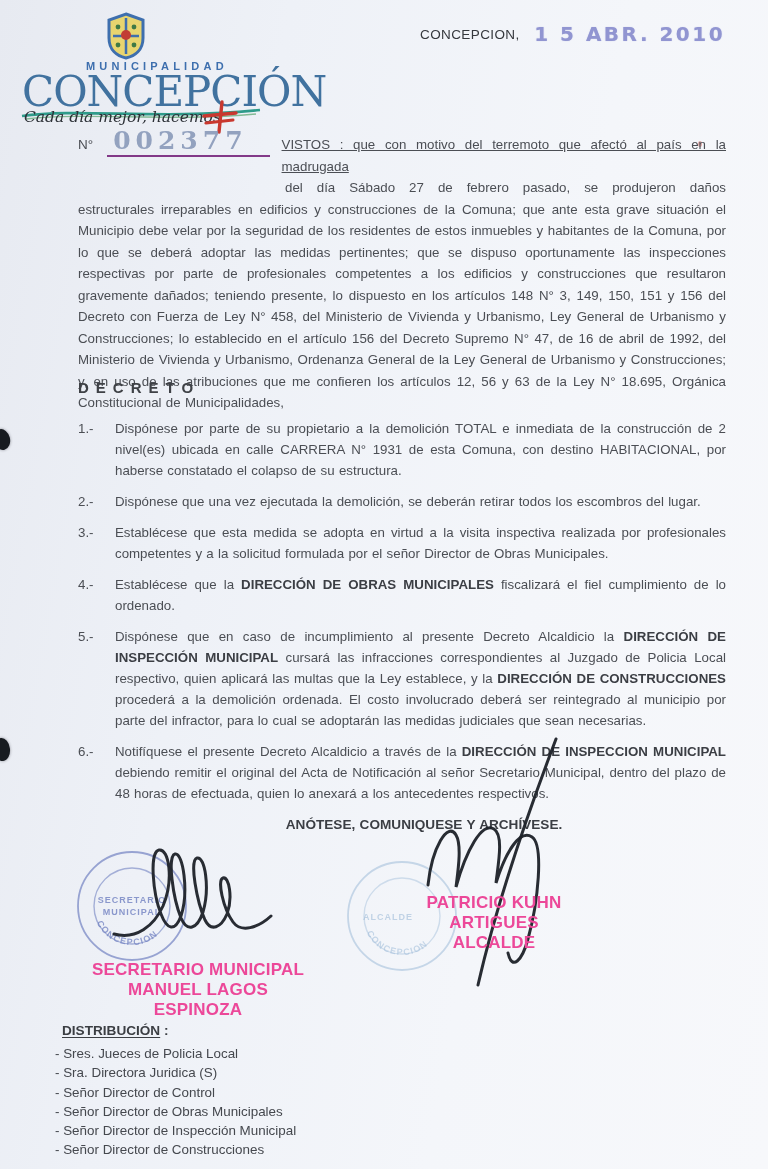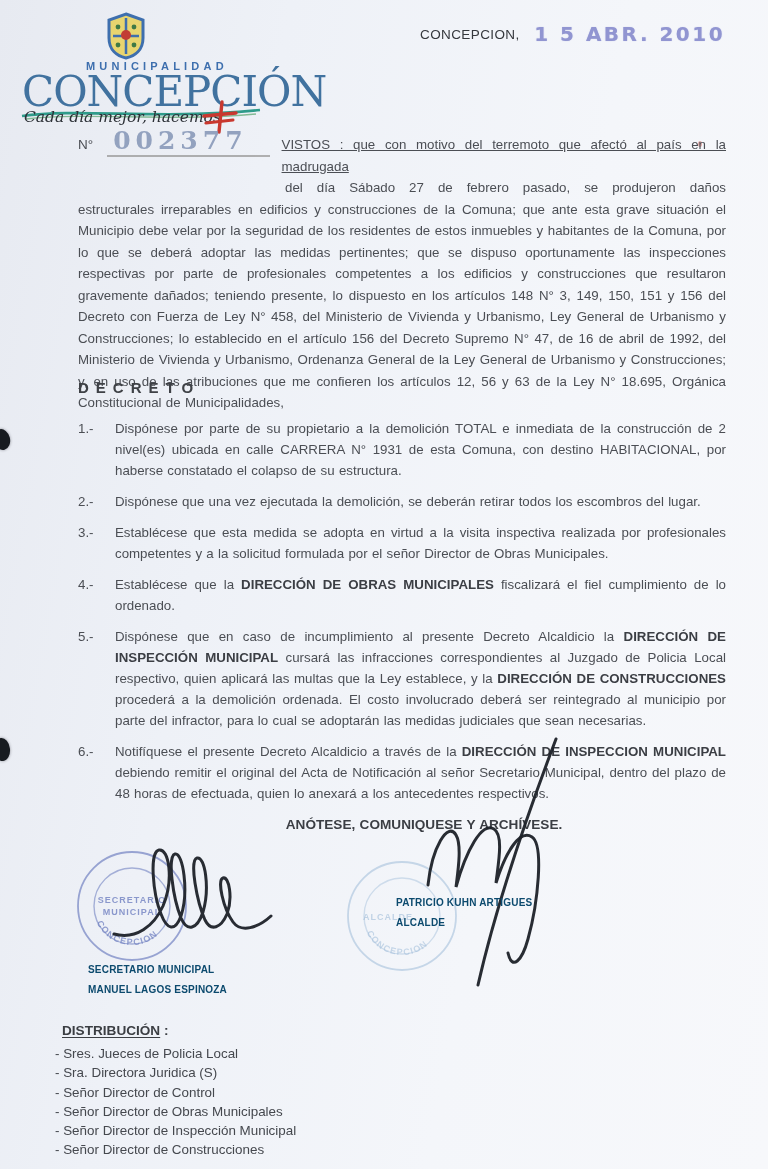--- a/index.html
+++ b/index.html
@@ -26,37 +26,37 @@
   .cross{position:absolute;left:176px;top:-8px;}
 
   .dateline{position:absolute;left:420px;top:22px;white-space:nowrap;}
   .city{font-size:13.5px;font-weight:normal;color:#35383d;letter-spacing:.4px;vertical-align:middle;}
   .datestamp{font-family:"DejaVu Sans",sans-serif;font-size:20px;font-weight:bold;color:#8488cc;letter-spacing:2.5px;margin-left:10px;vertical-align:middle;opacity:.88;text-shadow:0 0 1px rgba(132,136,204,.55);}
 
   
   .doc-top{position:absolute;left:78px;top:128px;width:648px;font-size:13.3px;line-height:21.5px;word-spacing:.6px;color:#4b4e54;}
   .numline{display:flex;align-items:baseline;}
   .nlabel{flex:none;font-size:13.5px;padding-right:14px;}
-  .nstamp{flex:none;font-family:"DejaVu Serif",serif;font-size:25px;font-weight:bold;color:#8495b6;letter-spacing:5px;line-height:26px;border-bottom:2px solid #a3a3a3;padding:0 22px 1px 6px;margin-right:12px;opacity:.85;text-align:center;}
+  .nstamp{flex:none;font-family:"DejaVu Serif",serif;font-size:25px;font-weight:bold;color:#8495b6;letter-spacing:5px;line-height:26px;border-bottom:2px solid #701a75;padding:0 22px 1px 6px;margin-right:12px;opacity:.85;text-align:center;}
   .vline1{flex:1;text-align:justify;text-align-last:justify;text-decoration:underline;}
   .vline2{margin-left:207px;text-align:justify;text-align-last:justify;}
   .vrest{margin:0;text-align:justify;}
 
   .doc-decreto{position:absolute;left:78px;top:377px;width:648px;font-size:13.3px;line-height:21px;word-spacing:.6px;}
   .heading{margin:0 0 20px 0;text-align:left;font-size:15px;font-weight:bold;letter-spacing:7px;color:#3e4146;}
   .decree-item{display:flex;margin-bottom:10px;}
   .decree-item .num{flex:none;width:37px;}
   .decree-item .body{flex:1;text-align:justify;}
   .b{font-weight:bold;color:#3b3e44;}
   .closing{margin-top:6px;text-align:center;text-indent:44px;font-weight:bold;color:#3b3e44;font-size:13.6px;}
 
   
   .abs{position:absolute;}
   .stamp-svg,.sig-svg{pointer-events:none;}
-  .name-block{font-weight:bold;color:#0c4a6e;font-size:10px;line-height:20px;letter-spacing:.2px;}
+  .name-block{text-align:center;font-weight:bold;color:#ec4899;font-size:17px;line-height:20px;letter-spacing:.2px;}
   .name-left{left:88px;top:960px;width:220px;}
   .name-right{left:396px;top:893px;width:196px;}
 
   
   .dist{position:absolute;left:55px;top:1023px;font-size:13.4px;color:#45484e;}
   .dist-heading{margin-left:7px;font-weight:bold;color:#3b3e43;font-size:13.6px;}
   .dist-heading .u{text-decoration:underline;text-underline-offset:2px;}
   .dist-list{margin-top:6px;line-height:19.3px;}
 </style>
 </head>

